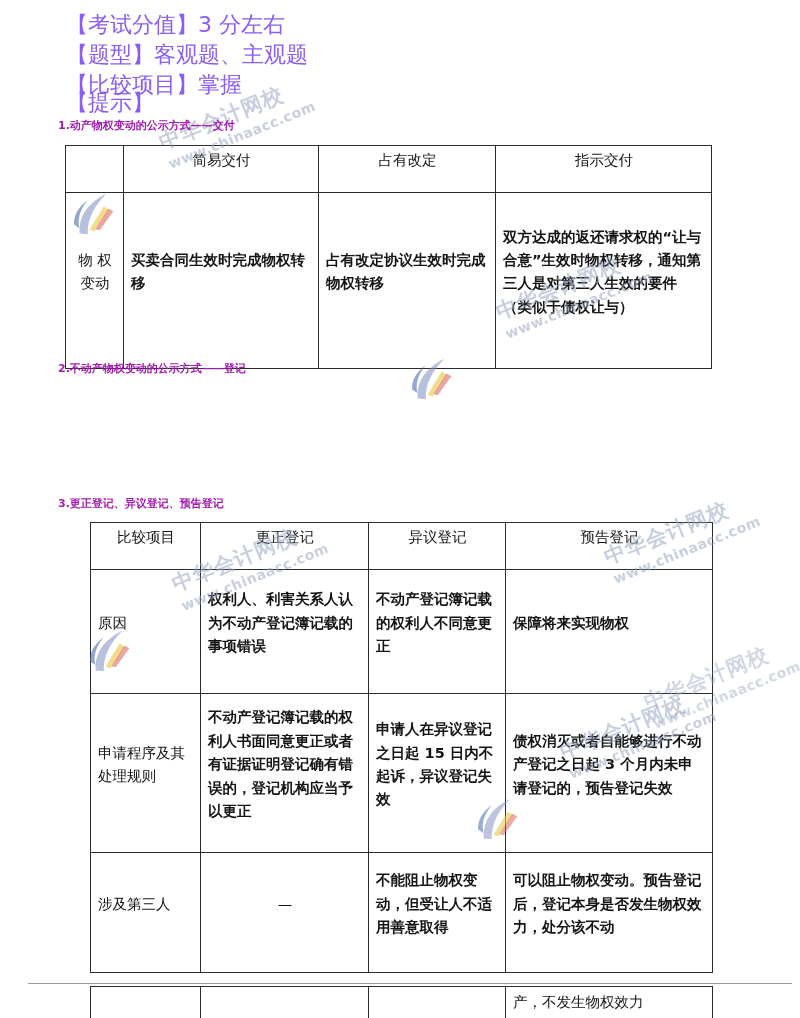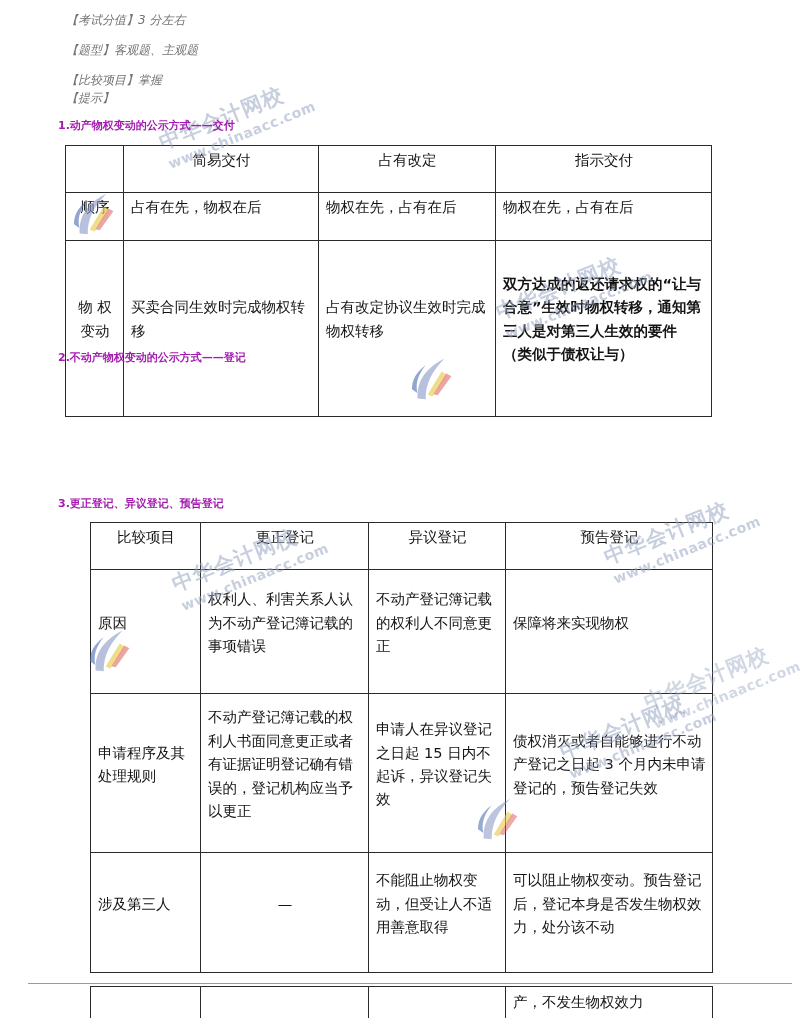--- a/index.html
+++ b/index.html
@@ -44,26 +44,25 @@
     position: absolute;
     width: 54px;
     height: 38px;
     opacity: .75;
   }
 
   
   .lead {
     position: absolute;
     left: 66px;
-    font-size: 12px;
+    font-size: 22px;
     line-height: 1;
-    color: #737373;
+    color: #8b5cf6;
     white-space: nowrap;
     z-index: 3;
-    font-style: italic;
   }
   .sec-title {
     position: absolute;
     left: 58px;
     color: #a21caf;
     font-weight: bold;
     font-size: 11px;
     line-height: 1;
     white-space: nowrap;
     z-index: 6;
@@ -81,21 +80,21 @@
     border: 1px solid #2b2b2b;
     vertical-align: middle;
     font-size: 14.5px;
     line-height: 1.62;
     padding: 3px 6px 20px 7px;
     color: #141414;
     background: transparent;
   }
   td.ctr { text-align: center; }
   td.hdr { text-align: center; }
-  td.mid { vertical-align: middle; }
+  td.mid { vertical-align: middle; font-weight: bold; }
   td.top { vertical-align: top; font-weight: bold; }
   .spread {
     display: inline-block;
     text-align: justify;
     text-align-last: justify;
     width: 42px;
   }
 
   
   #tbl1 { left: 65px; top: 145px; width: 646px; }
@@ -123,44 +122,38 @@
 <body>
 
 <div class="page">
 
   <div class="lead" style="top:14px">【考试分值】3 分左右</div>
   <div class="lead" style="top:44px">【题型】客观题、主观题</div>
   <div class="lead" style="top:74px">【比较项目】掌握</div>
   <div class="lead" style="top:92px">【提示】</div>
 
   <div class="sec-title" style="top:120px">1.动产物权变动的公示方式——交付</div>
-  <div class="sec-title" style="top:352px">2.不动产物权变动的公示方式——登记</div>
+  <div class="sec-title" style="top:363px">2.不动产物权变动的公示方式——登记</div>
   <div class="sec-title" style="top:498px">3.更正登记、异议登记、预告登记</div>
 
   <table class="doc" id="tbl1">
     <colgroup>
       <col style="width:58px">
         <col style="width:195px">
         <col style="width:177px">
         <col style="width:216px">
     </colgroup>
     <tbody>
       <tr>
         <td class="hdr"></td>
         <td class="hdr">简易交付</td>
         <td class="hdr">占有改定</td>
         <td class="hdr">指示交付</td>
       </tr>
       <tr>
-        <td class="ctr">顺序</td>
-        <td>占有在先，物权在后</td>
-        <td>物权在先，占有在后</td>
-        <td>物权在先，占有在后</td>
-      </tr>
-      <tr>
         <td class="ctr" style="height:152px">
           <div>物 权</div>
           <div>变动</div>
         </td>
         <td class="mid">买卖合同生效时完成物权转移</td>
         <td class="mid">占有改定协议生效时完成物权转移</td>
         <td class="top">双方达成的返还请求权的“让与合意”生效时物权转移，通知第三人是对第三人生效的要件（类似于债权让与）</td>
       </tr>
     </tbody>
   </table>

